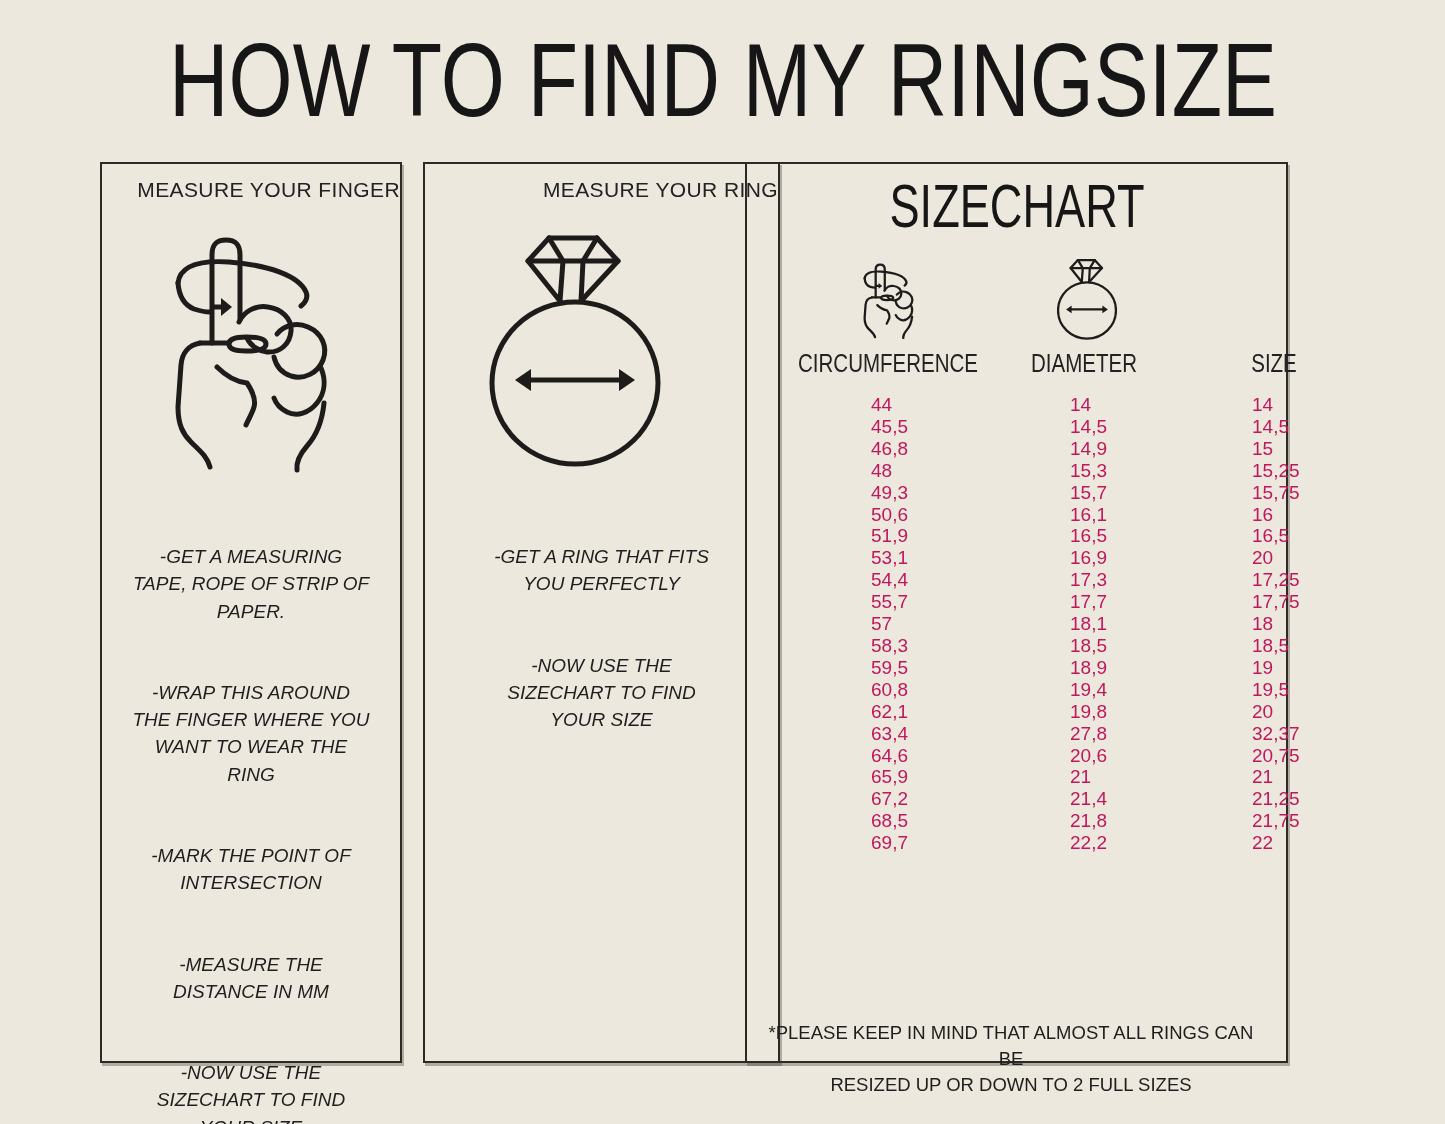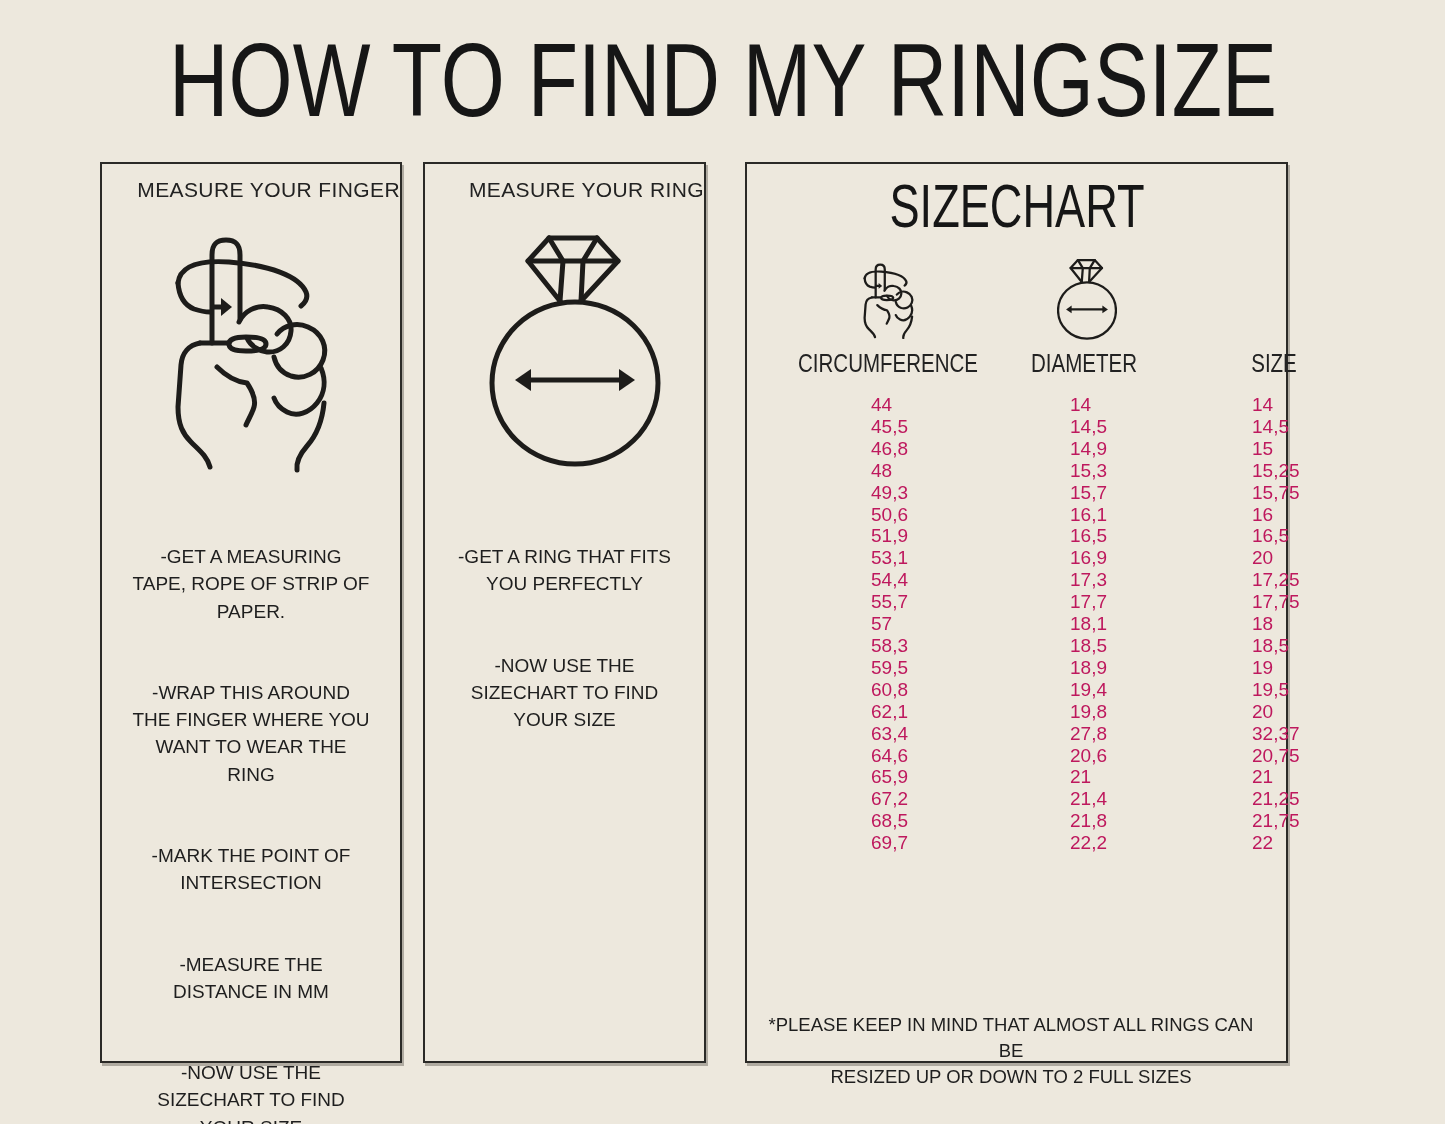--- a/index.html
+++ b/index.html
@@ -14,34 +14,34 @@
     transform:translateX(-50%) scaleX(0.80);
     font-size:103px;line-height:110px;font-weight:400;letter-spacing:0px;
     white-space:nowrap;color:#161616;
   }
   .panel{
     position:absolute;top:162px;height:901px;box-sizing:border-box;
     border:2px solid #2B2A27;background:transparent;
     box-shadow:2px 3px 0 rgba(62,58,50,0.35);
   }
   #panel-finger{left:100px;width:302px;}
-  #panel-ring{left:423px;width:283px;}
+  #panel-ring{left:423px;width:357px;}
   #panel-chart{left:745px;width:543px;}
   .panel-heading{
     position:absolute;top:14px;left:0;right:0;margin:0;text-align:right;
     font-size:21px;font-weight:400;letter-spacing:0.4px;color:#222;padding-left:28px;
   }
   .illus{position:absolute;}
   #hand-illustration{left:71px;top:71px;}
   #ring-illustration{left:64px;top:71px;}
   .steps{
     position:absolute;top:352px;left:5px;right:5px;text-align:center;
     font-size:19px;line-height:27.2px;white-space:pre-line;color:#1e1e1e;
   }
-  .steps p{margin:0 0 27px 0;}
+  .steps p{margin:0 0 27px 0;font-style:italic;}
   .chart-heading{
     position:absolute;top:10px;left:50%;margin:0;
     transform:translateX(-50%) scaleX(0.74);
     font-size:61px;line-height:64px;font-weight:400;white-space:nowrap;color:#161616;
   }
   .chart-icon{position:absolute;}
   #chart-hand-icon{left:116px;top:99px;}
   #chart-ring-icon{left:310px;top:95px;}
   .col-header{
     position:absolute;top:185px;margin:0;
@@ -52,21 +52,21 @@
   #col-header-diameter{left:337px;}
   #col-header-size{left:527px;}
   .num-col{
     position:absolute;top:230px;font-size:19px;line-height:21.9px;
     text-align:left;color:#be185d;
   }
   #col-circumference{left:124px;}
   #col-diameter{left:323px;}
   #col-size{left:505px;}
   .footnote{
-    position:absolute;top:840px;left:0;right:11px;margin:8px;text-align:center;
+    position:absolute;top:840px;left:0;right:11px;margin:16px;text-align:center;
     font-size:18.5px;line-height:26px;white-space:pre-line;color:#1e1e1e;
   }
   svg{display:block;}
 </style>
 </head>
 <body>
 
 <svg width="0" height="0" style="position:absolute" aria-hidden="true">
   <defs>
     <g id="hand-art" fill="none" stroke-linecap="round" stroke-linejoin="round">

